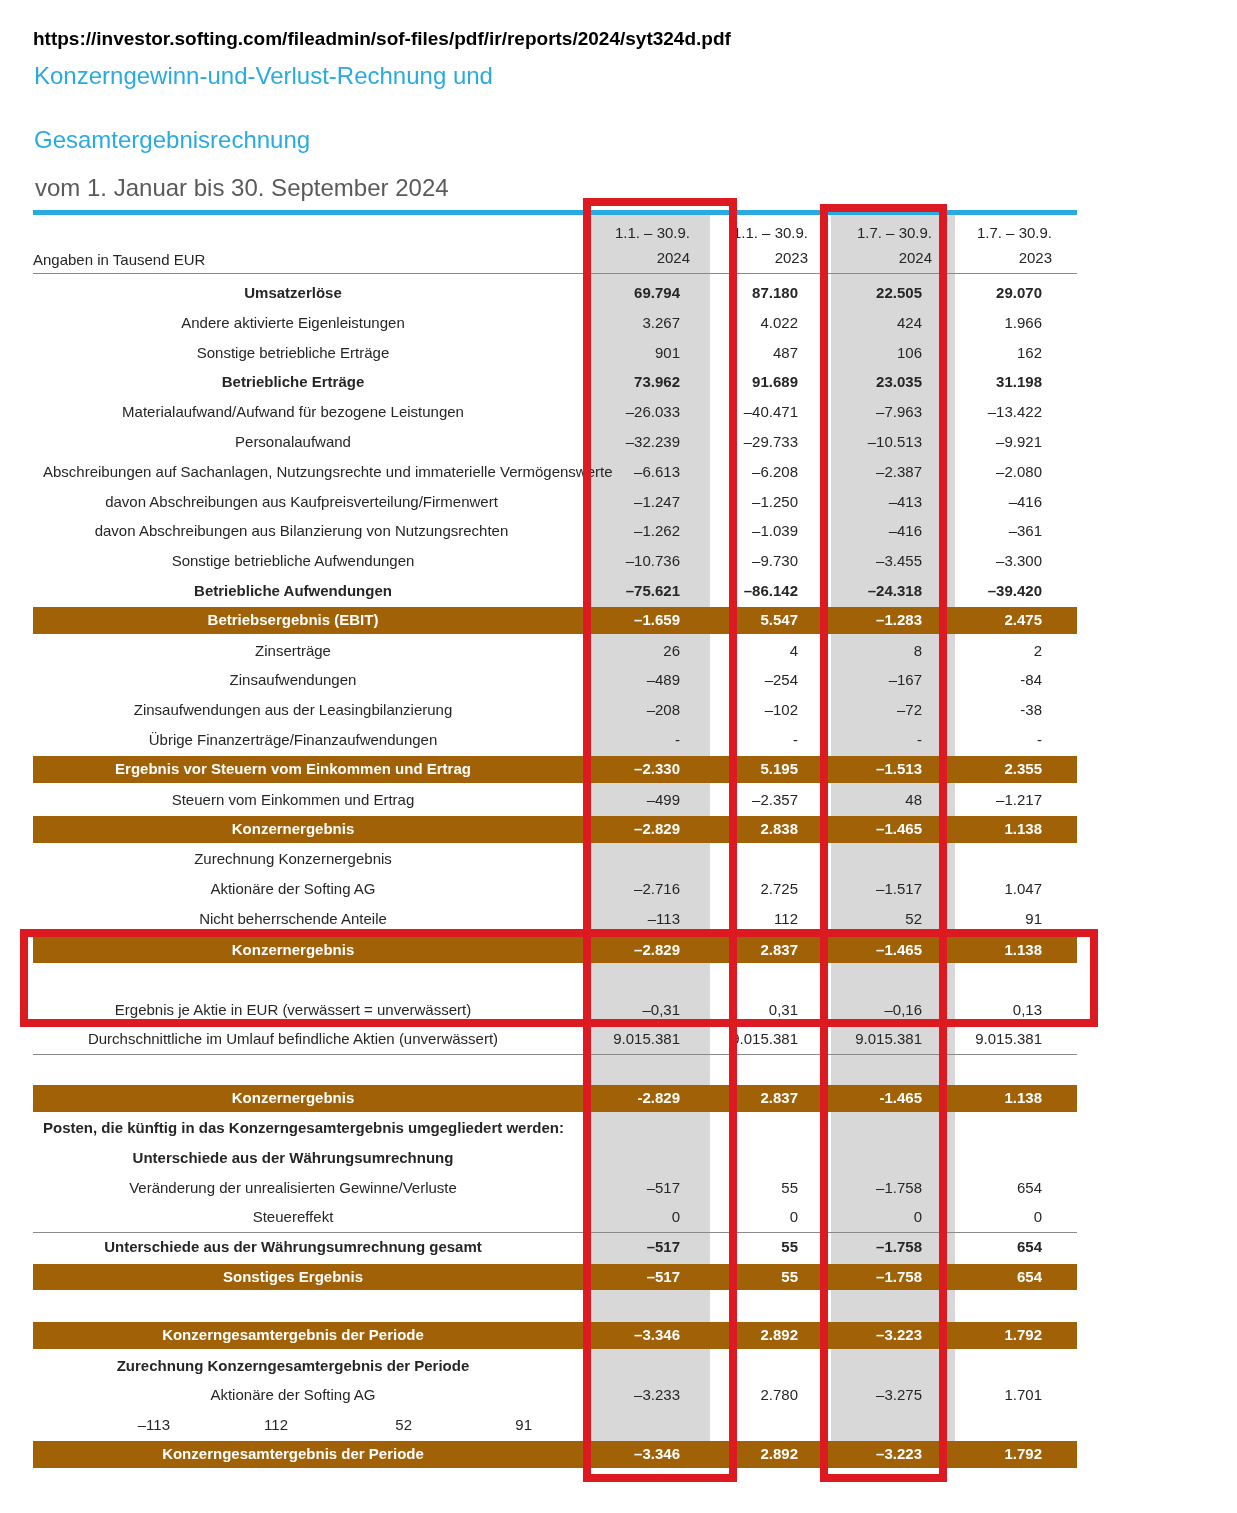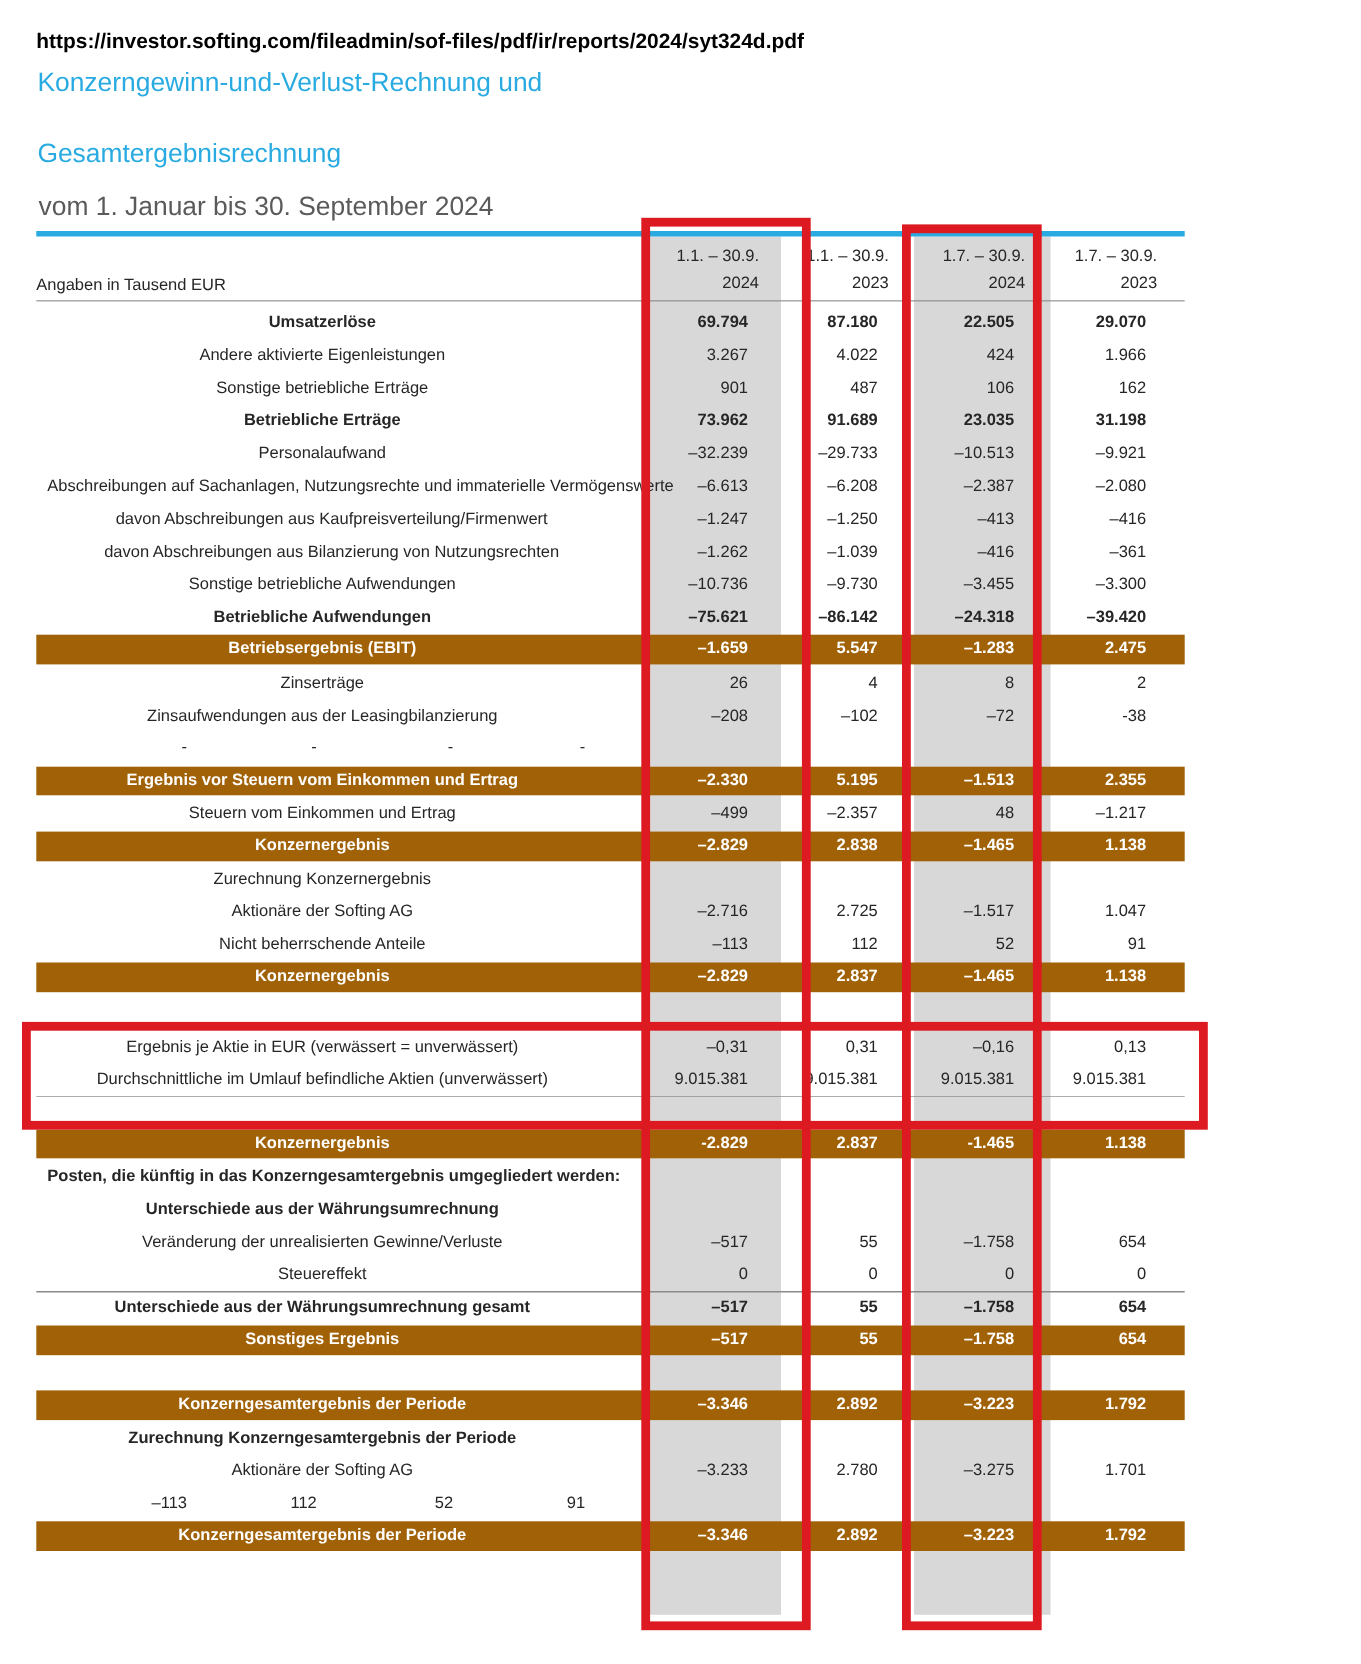--- a/index.html
+++ b/index.html
@@ -113,20 +113,28 @@
       </div>
       <div class="row bold">
         <span class="label">Betriebliche Erträge</span>
         <span class="cell c1">73.962</span>
         <span class="cell c2">91.689</span>
         <span class="cell c3">23.035</span>
         <span class="cell c4">31.198</span>
         <span class="endpad"></span>
       </div>
       <div class="row">
+        <span class="label">Materialaufwand/Aufwand für bezogene Leistungen</span>
+        <span class="cell c1">–26.033</span>
+        <span class="cell c2">–40.471</span>
+        <span class="cell c3">–7.963</span>
+        <span class="cell c4">–13.422</span>
+        <span class="endpad"></span>
+      </div>
+      <div class="row">
         <span class="label">Personalaufwand</span>
         <span class="cell c1">–32.239</span>
         <span class="cell c2">–29.733</span>
         <span class="cell c3">–10.513</span>
         <span class="cell c4">–9.921</span>
         <span class="endpad"></span>
       </div>
       <div class="row">
         <span class="label">Abschreibungen auf Sachanlagen, Nutzungsrechte und immaterielle Vermögenswerte</span>
         <span class="cell c1">–6.613</span>
@@ -177,28 +185,37 @@
       </div>
       <div class="row">
         <span class="label">Zinserträge</span>
         <span class="cell c1">26</span>
         <span class="cell c2">4</span>
         <span class="cell c3">8</span>
         <span class="cell c4">2</span>
         <span class="endpad"></span>
       </div>
       <div class="row">
+        <span class="label">Zinsaufwendungen</span>
+        <span class="cell c1">–489</span>
+        <span class="cell c2">–254</span>
+        <span class="cell c3">–167</span>
+        <span class="cell c4">-84</span>
+        <span class="endpad"></span>
+      </div>
+      <div class="row">
         <span class="label">Zinsaufwendungen aus der Leasingbilanzierung</span>
         <span class="cell c1">–208</span>
         <span class="cell c2">–102</span>
         <span class="cell c3">–72</span>
         <span class="cell c4">-38</span>
         <span class="endpad"></span>
       </div>
       <div class="row">
+        <span class="label">Übrige Finanzerträge/Finanzaufwendungen</span>
         <span class="cell c1">-</span>
         <span class="cell c2">-</span>
         <span class="cell c3">-</span>
         <span class="cell c4">-</span>
         <span class="endpad"></span>
       </div>
       <div class="row blue">
         <span class="label">Ergebnis vor Steuern vom Einkommen und Ertrag</span>
         <span class="cell c1">–2.330</span>
         <span class="cell c2">5.195</span>

